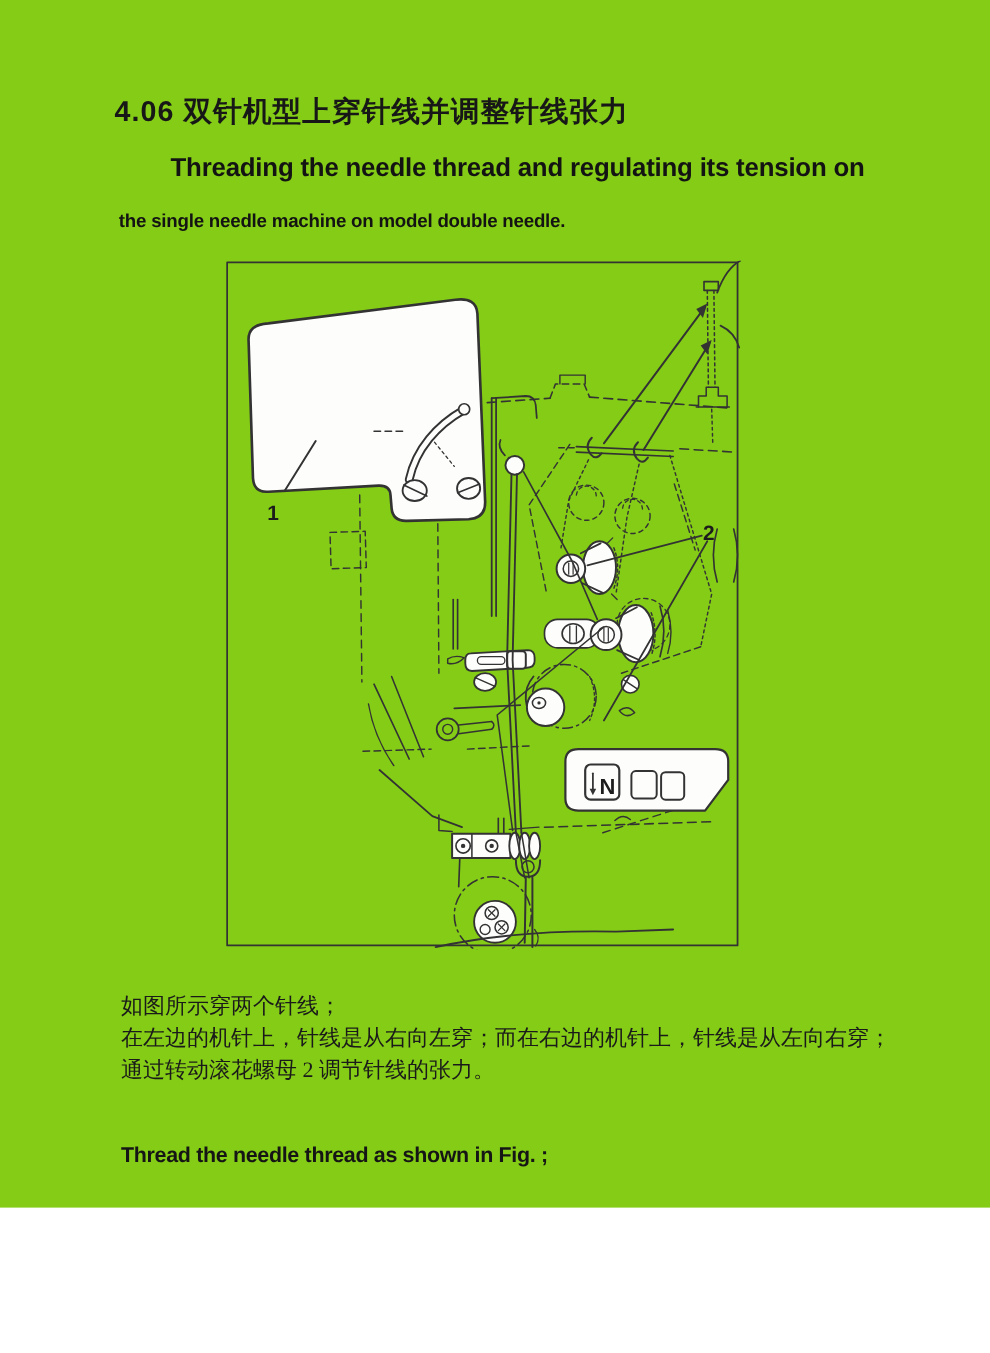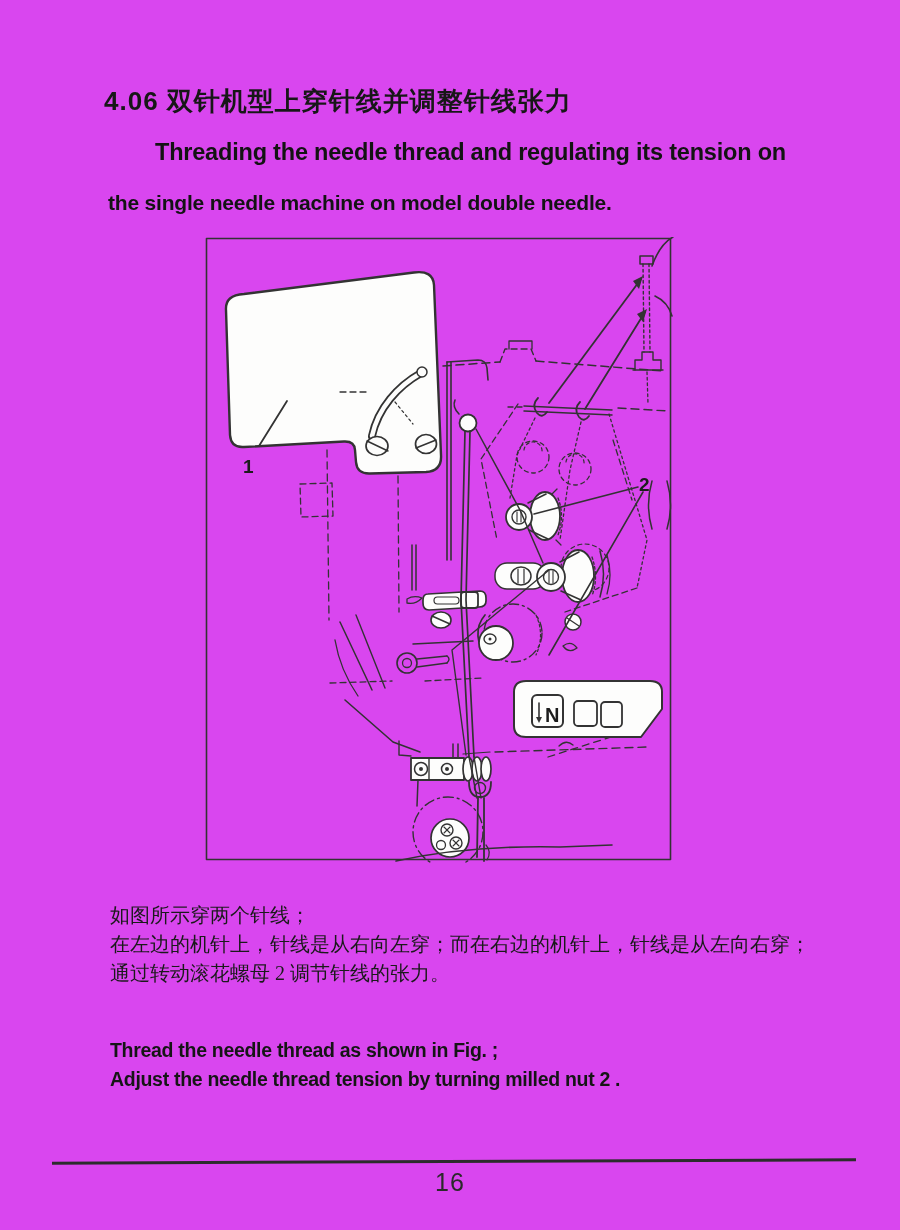--- a/index.html
+++ b/index.html
@@ -1,37 +1,37 @@
 <!DOCTYPE html>
 <html><head>
 <meta charset="utf-8">
 <style>
   html,body{margin:0;padding:0;background:#ffffff;}
   .page{
     position:relative;
-    width:900px;height:1230px;
-    background:#d946ef;
+    width:900px;height:1098px;
+    background:#84cc16;
     overflow:hidden;
     font-family:"Liberation Sans",sans-serif;
     color:#161616;
   }
   .title-cn{
     position:absolute;left:104px;top:84px;
     font-size:26px;font-weight:bold;letter-spacing:1px;
     font-family:"Liberation Sans","Liberation Serif",sans-serif;
     color:#171717;white-space:nowrap;
   }
   .title-en1{
     position:absolute;left:155px;top:139px;
     font-size:23.5px;font-weight:bold;letter-spacing:-0.2px;
     color:#131313;white-space:nowrap;
   }
   .title-en2{
     position:absolute;left:108px;top:191px;
-    font-size:21px;font-weight:bold;letter-spacing:-0.2px;
+    font-size:17px;font-weight:bold;letter-spacing:-0.2px;
     color:#131313;white-space:nowrap;
   }
   .figure-wrap{
     position:absolute;left:205px;top:237px;width:470px;height:626px;
   }
   .cn-block{
     position:absolute;left:110px;top:901px;
     font-family:"Liberation Serif",serif;
     font-size:20px;line-height:29px;color:#1a1a1a;
     white-space:nowrap;
@@ -274,19 +274,18 @@
   </div>
 
   <div class="cn-block">
     <div>如图所示穿两个针线；</div>
     <div>在左边的机针上，针线是从右向左穿；而在右边的机针上，针线是从左向右穿；</div>
     <div>通过转动滚花螺母 2 调节针线的张力。</div>
   </div>
 
   <div class="en-block">
     <div>Thread the needle thread as shown in Fig. ;</div>
-    <div>Adjust the needle thread tension by turning milled nut 2 .</div>
   </div>
 
   <div class="footer-rule"></div>
   <div class="page-number">16</div>
 
 </div>
 
 </body></html>

